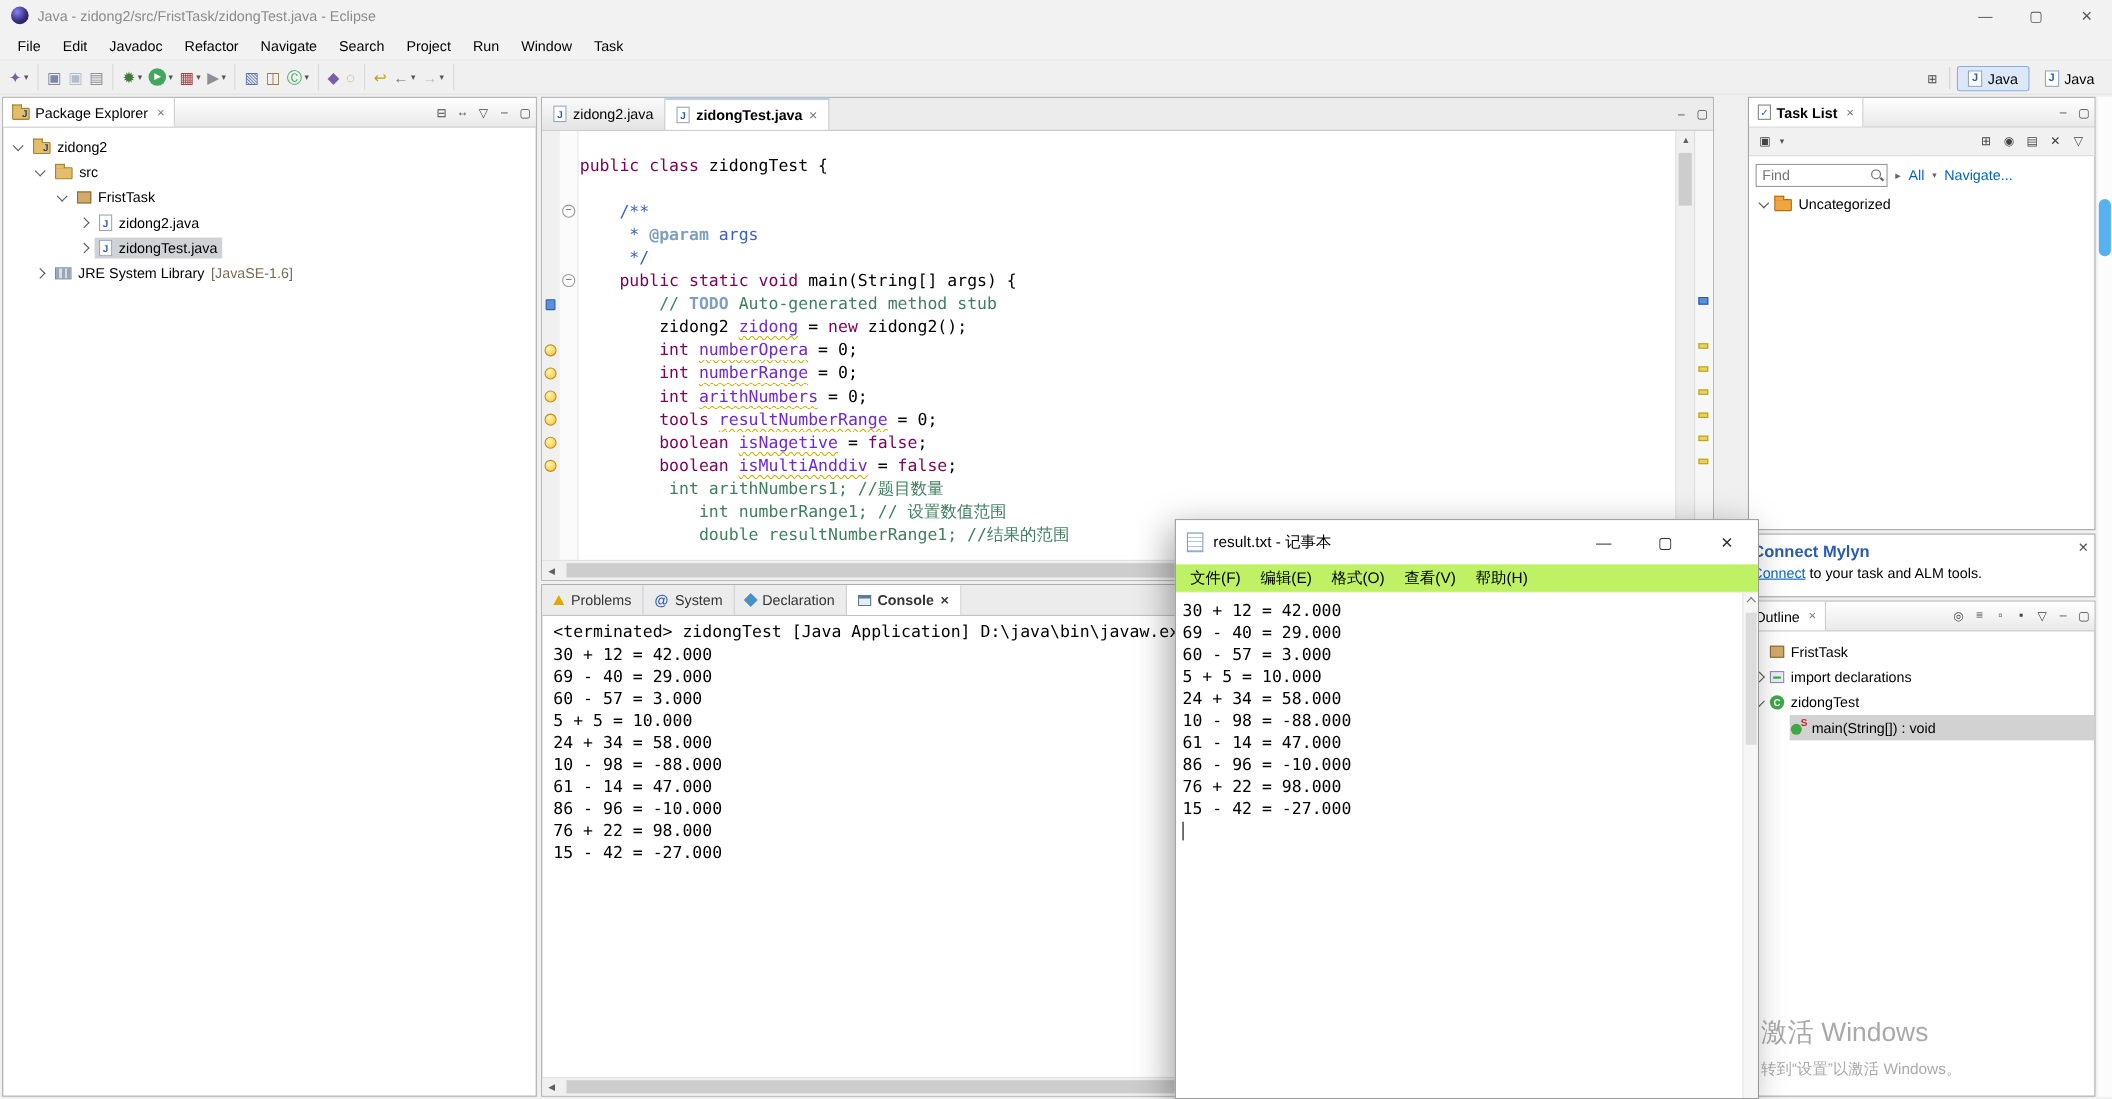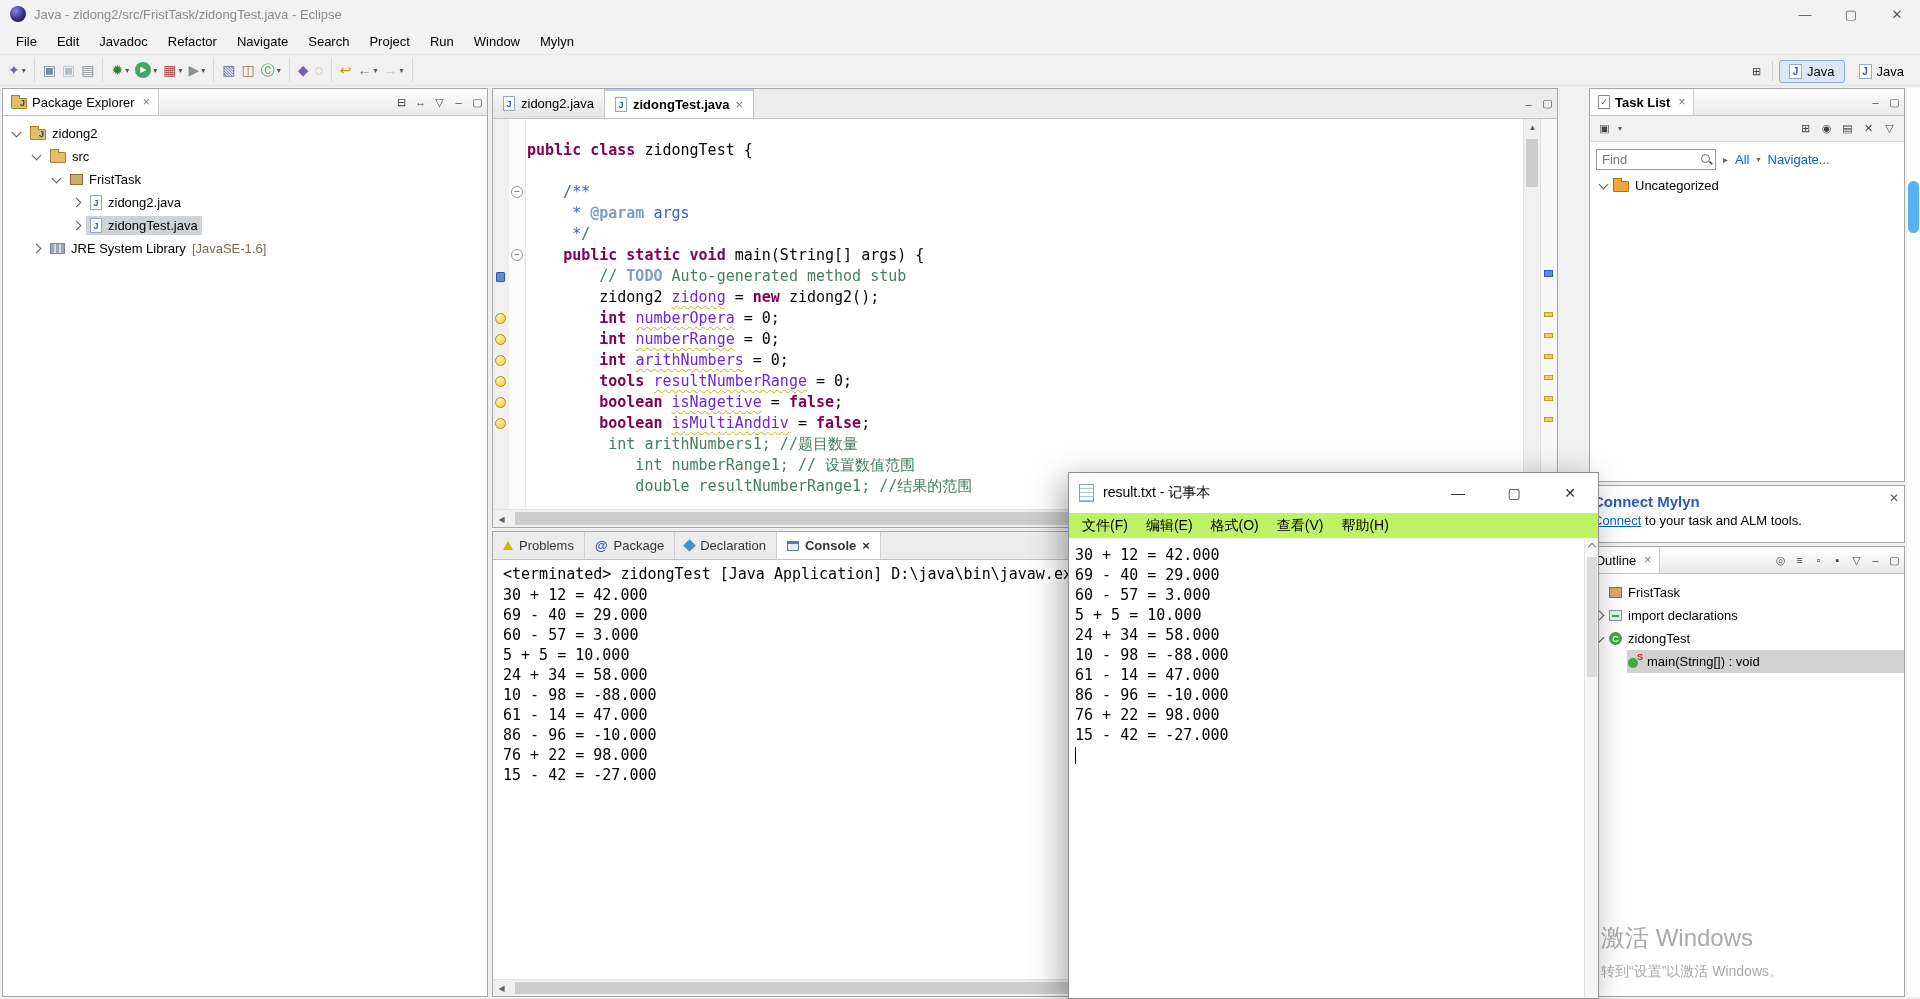--- a/index.html
+++ b/index.html
@@ -68,21 +68,21 @@
   #gutter{position:absolute;left:0;top:0;bottom:18px;width:16px;background:#f0f0f0;padding-top:21px}
   #foldcol{position:absolute;left:16px;top:0;bottom:18px;width:17px;background:#fbfbfb;border-right:1px solid #e6e6e6;padding-top:21px}
   .gline{height:21px;position:relative}
   .bulb{position:absolute;left:2px;top:5px;width:11px;height:11px;border-radius:50%;background:radial-gradient(circle at 35% 30%,#fff3b0,#f4c430);border:1px solid #b98d1e}
   .taskmark{position:absolute;left:3px;top:6px;width:9px;height:10px;background:#5c8fd6;border:1px solid #2f5bb5;border-radius:1px}
   .fold{position:absolute;left:2px;top:4px;width:12px;height:12px;border:1px solid #999;border-radius:50%;background:#fff;color:#555;font-size:10px;line-height:10px;text-align:center}
   #codewrap{position:absolute;left:34px;top:0;right:34px;bottom:18px;overflow:hidden}
   #code{padding-top:21px}
   .cline{height:21px;white-space:pre;font-family:"DejaVu Sans Mono",monospace;font-size:15px;line-height:21px}
   .cline.hl{background:#e2edf9}
-  .c-kw{color:#7f0055;font-weight:bold}
+  .c-kw{color:#7f0055;font-weight:normal}
   .c-pl{color:#000}
   .c-jd{color:#3f5fbf}
   .c-jdk{color:#7f9fbf;font-weight:bold}
   .c-cm{color:#3f7f5f}
   .c-todo{color:#7f9fbf;font-weight:bold}
   .c-wv{color:#6d28d9;text-decoration:underline wavy #c9b20a 1px;text-underline-offset:3px}
   #vscroll{position:absolute;right:17px;top:0;bottom:18px;width:17px;background:#f0f0f0;border-left:1px solid #e2e2e2}
   #overview{position:absolute;right:0;top:0;bottom:18px;width:17px;background:#f7f7f7;border-left:1px solid #ddd}
   .ovmark{position:absolute;left:3px;width:9px;height:5px;background:#e8d25a;border:1px solid #b8a22a}
   .ovmark.blue{background:#5c8fd6;border-color:#2f5bb5;height:7px}
@@ -175,21 +175,21 @@
 <div id="menubar">
     <span class="menu-item">File</span>
     <span class="menu-item">Edit</span>
     <span class="menu-item">Javadoc</span>
     <span class="menu-item">Refactor</span>
     <span class="menu-item">Navigate</span>
     <span class="menu-item">Search</span>
     <span class="menu-item">Project</span>
     <span class="menu-item">Run</span>
     <span class="menu-item">Window</span>
-    <span class="menu-item">Mylyn</span>
+    <span class="menu-item">Task</span>
   </div>
 
 <div id="toolbar">
   <div id="toolbar-groups">
       <div class="tgroup">
         <span class="tbtn">
           <span class="g" style="color: rgb(122, 95, 168);">✦</span>
           <span class="caret">▾</span>
         </span>
       </div>
@@ -453,21 +453,21 @@
 </div>
 
 <div class="panel" id="console-panel">
   <div class="ctabs" id="ctabs">
       <div class="ctab">
         <span class="ci ci-problems"></span>
         <span>Problems</span>
       </div>
       <div class="ctab">
         <span class="ci ci-javadoc">@</span>
-        <span>Package</span>
+        <span>System</span>
       </div>
       <div class="ctab">
         <span class="ci ci-declaration"></span>
         <span>Declaration</span>
       </div>
       <div class="ctab active">
         <span class="ci ci-console"></span>
         <span>Console</span>
         <span class="tabx">×</span>
       </div>

